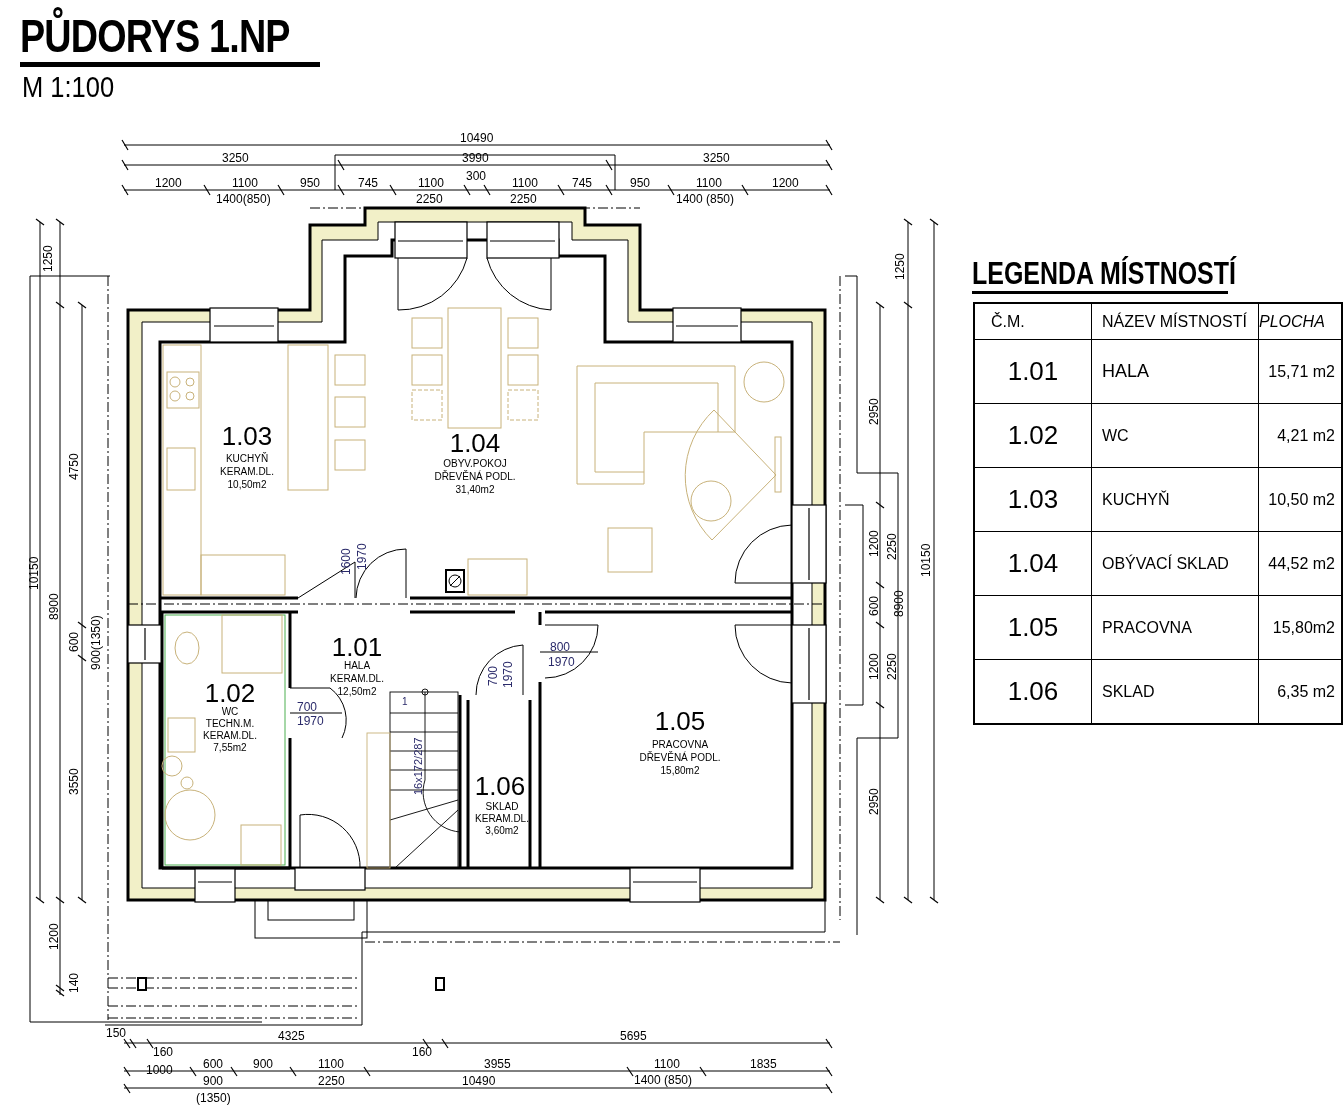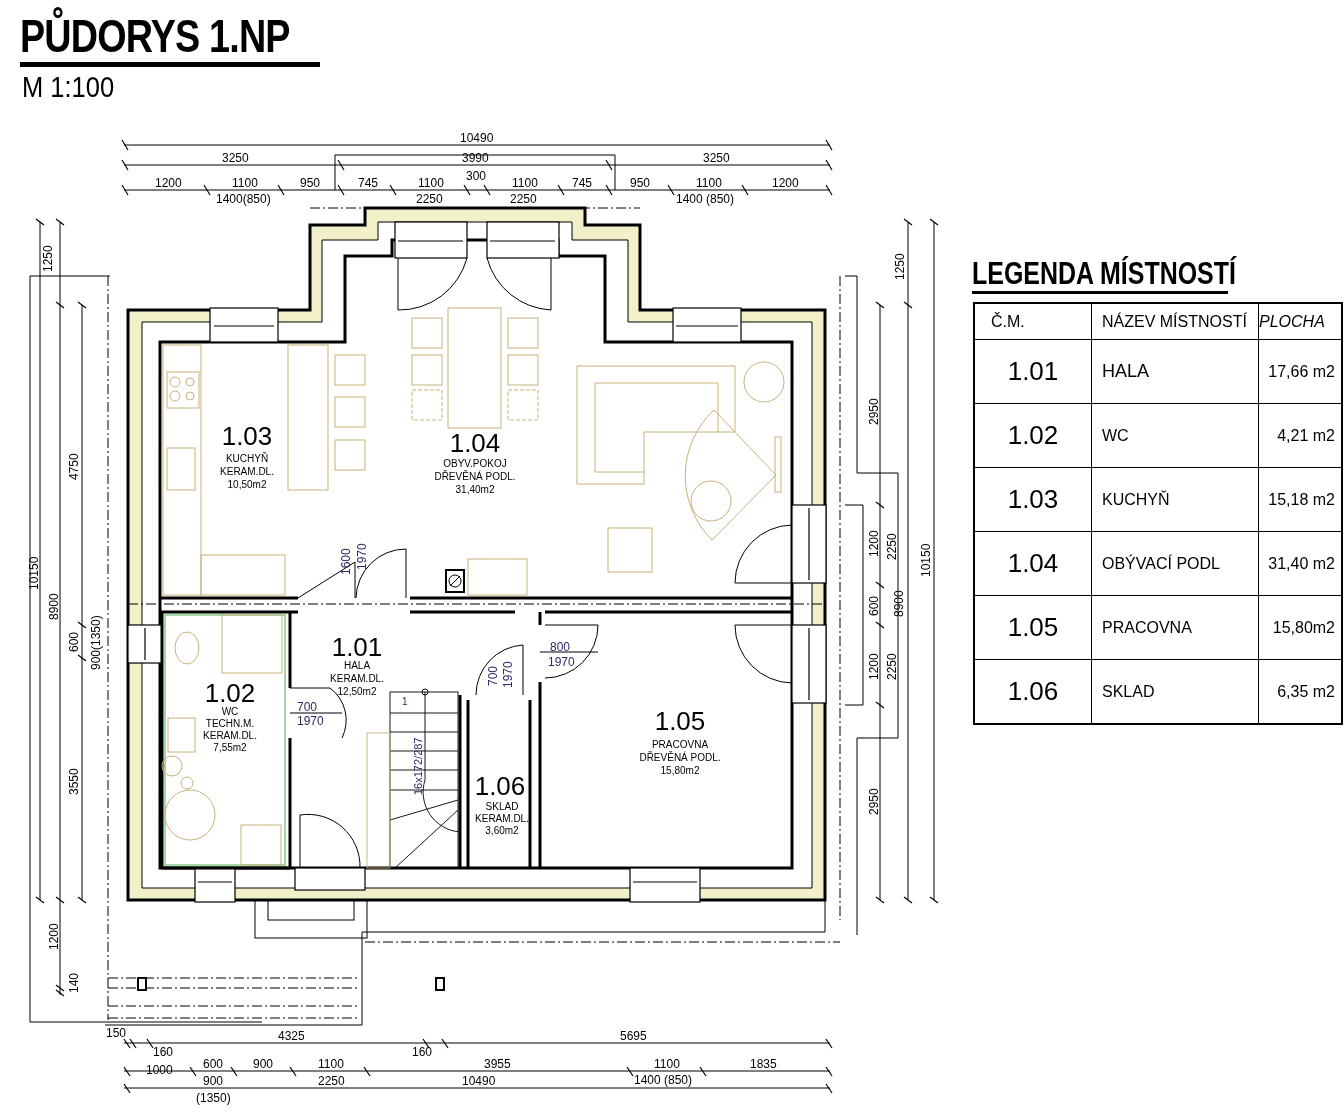--- a/index.html
+++ b/index.html
@@ -383,36 +383,36 @@
     <tr>
       <th class="c-num">Č.M.</th>
       <th class="c-name">NÁZEV MÍSTNOSTÍ</th>
       <th class="c-area">PLOCHA</th>
     </tr>
   </thead>
   <tbody>
     <tr>
       <td class="c-num">1.01</td>
       <td class="c-name" style="font-size:18px">HALA</td>
-      <td class="c-area">17,66 m2</td>
+      <td class="c-area">15,71 m2</td>
     </tr>
     <tr>
       <td class="c-num">1.02</td>
       <td class="c-name">WC</td>
       <td class="c-area">4,21 m2</td>
     </tr>
     <tr>
       <td class="c-num">1.03</td>
       <td class="c-name">KUCHYŇ</td>
-      <td class="c-area">15,18 m2</td>
+      <td class="c-area">10,50 m2</td>
     </tr>
     <tr>
       <td class="c-num">1.04</td>
-      <td class="c-name">OBÝVACÍ PODL</td>
-      <td class="c-area">31,40 m2</td>
+      <td class="c-name">OBÝVACÍ SKLAD</td>
+      <td class="c-area">44,52 m2</td>
     </tr>
     <tr>
       <td class="c-num">1.05</td>
       <td class="c-name">PRACOVNA</td>
       <td class="c-area">15,80m2</td>
     </tr>
     <tr>
       <td class="c-num">1.06</td>
       <td class="c-name">SKLAD</td>
       <td class="c-area">6,35 m2</td>

